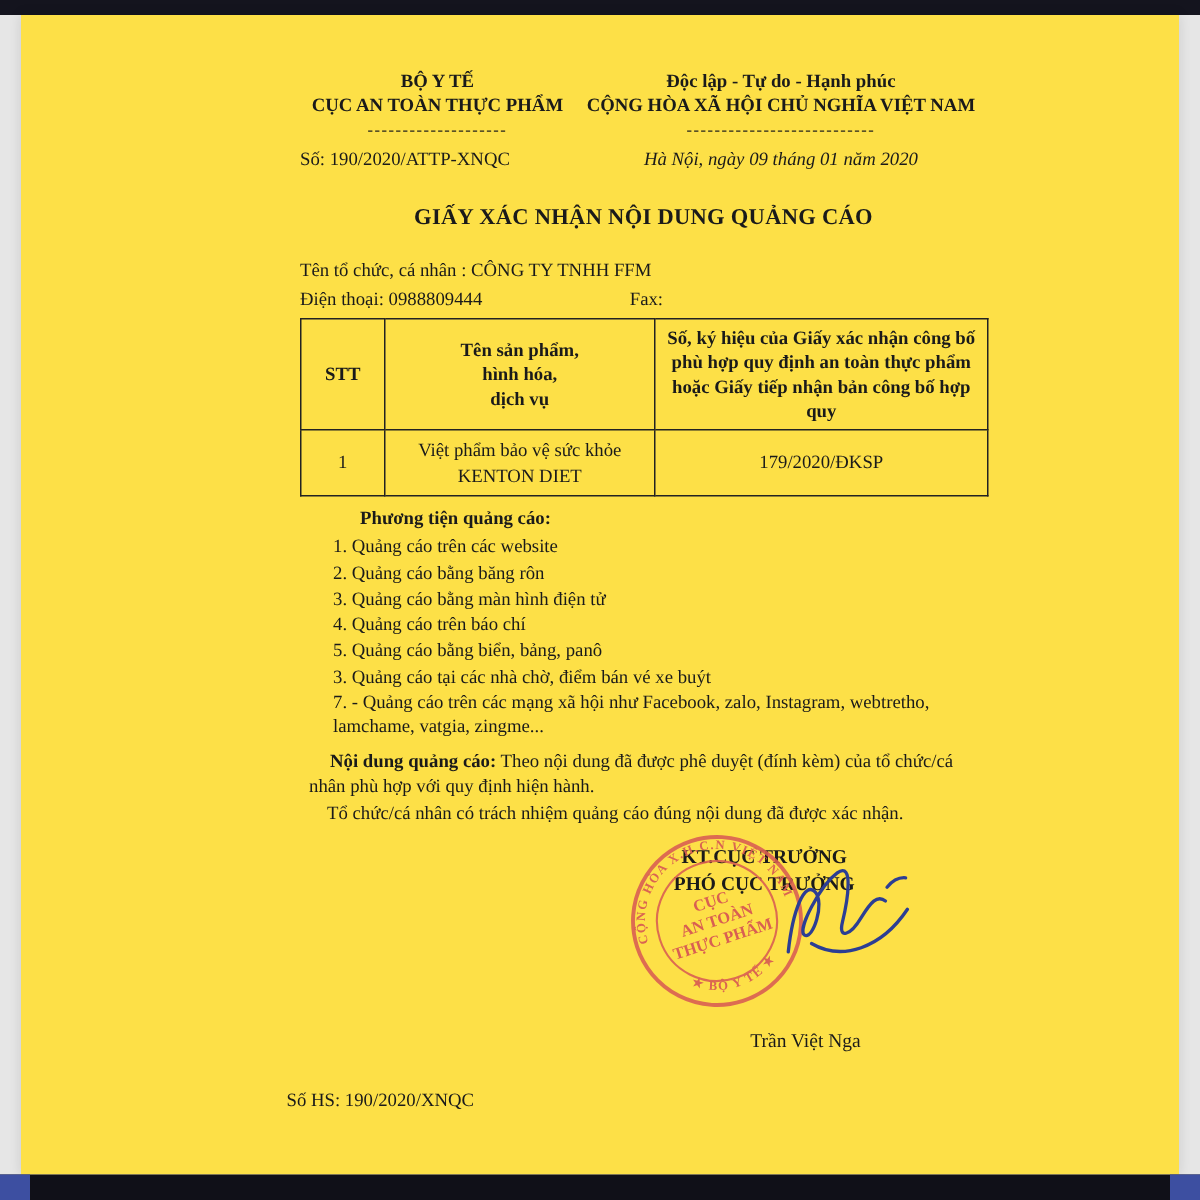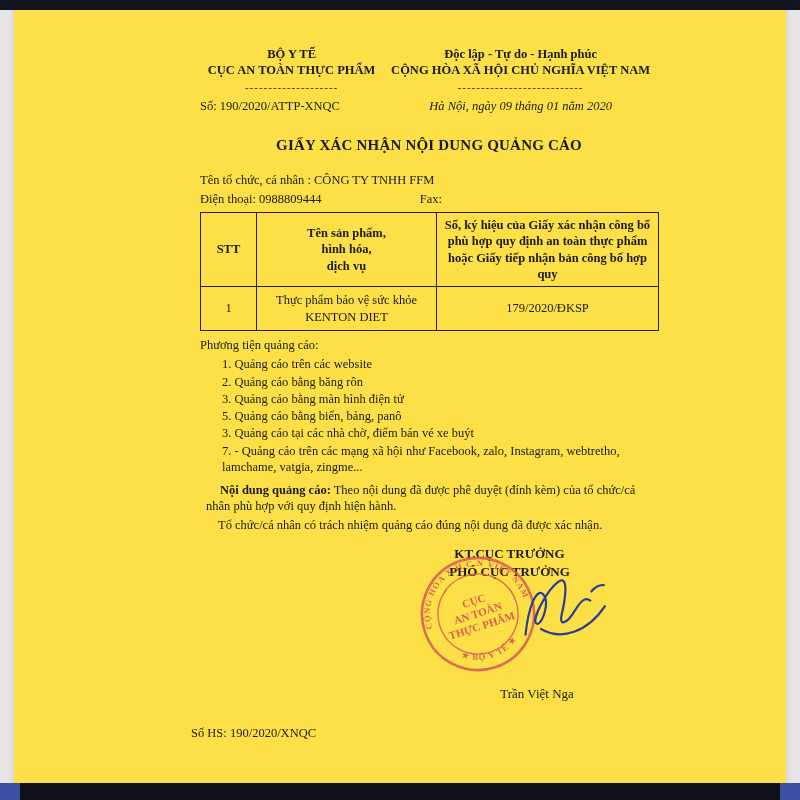--- a/index.html
+++ b/index.html
@@ -52,21 +52,21 @@
   table.products th, table.products td {
     border: 1px solid #222; text-align: center; vertical-align: middle;
     font-size: 12.5px; padding: 4px 6px;
   }
   table.products th { font-weight: 700; }
   .col-stt { width: 56px; }
   .col-prod { width: 180px; }
   .col-cert { width: 222px; }
   table.products .header-cell { height: 64px; }
   table.products .data-cell { height: 44px; }
-  .media-heading { font-weight: 400; margin-top: 6px; }
+  .media-heading { font-weight: 700; margin-top: 6px; margin-left: 40px; }
   .media-list { margin-left: 22px; margin-top: 3px; }
   .media-item { margin-bottom: 1px; }
   .para { margin-top: 7px; padding-left: 6px; text-indent: 14px; }
   .para .label { font-weight: 700; }
   .responsibility { margin-top: 2px; text-indent: 18px; }
   .sig-block { margin-top: 12px; margin-left: 162px; width: 295px; text-align: center; }
   .sig-title { font-weight: 700; font-size: 13px; line-height: 1.4; }
   .stamp-wrap { position: absolute; left: 398px; top: 538px; width: 132px; height: 132px; }
   .signature-wrap { position: absolute; left: 500px; top: 558px; width: 110px; height: 100px; }
   .signer-name { position: absolute; left: 428px; top: 676px; width: 190px; text-align: center; font-size: 13px; }
@@ -119,33 +119,34 @@
         <th class="col-prod header-cell">
           <div>Tên sản phẩm,</div>
           <div>hình hóa,</div>
           <div>dịch vụ</div>
         </th>
         <th class="col-cert header-cell">Số, ký hiệu của Giấy xác nhận công bố phù hợp quy định an toàn thực phẩm hoặc Giấy tiếp nhận bản công bố hợp quy</th>
       </tr>
       <tr>
         <td class="data-cell">1</td>
         <td class="data-cell">
-          <div>Thực phẩm bảo vệ sức khỏe</div>
+          <div>Việt phẩm bảo vệ sức khỏe</div>
           <div>KENTON DIET</div>
         </td>
         <td class="data-cell">179/2020/ĐKSP</td>
       </tr>
     </tbody>
       </table>
 
     <div class="media-heading">Phương tiện quảng cáo:</div>
     <div class="media-list">
       <div class="media-item">1. Quảng cáo trên các website</div>
       <div class="media-item">2. Quảng cáo bằng băng rôn</div>
       <div class="media-item">3. Quảng cáo bằng màn hình điện tử</div>
+      <div class="media-item">4. Quảng cáo trên báo chí</div>
       <div class="media-item">5. Quảng cáo bằng biển, bảng, panô</div>
       <div class="media-item">3. Quảng cáo tại các nhà chờ, điểm bán vé xe buýt</div>
       <div class="media-item">7. - Quảng cáo trên các mạng xã hội như Facebook, zalo, Instagram, webtretho, lamchame, vatgia, zingme...</div>
     </div>
 
     <div class="para">
       <span class="label">Nội dung quảng cáo:</span><span> Theo nội dung đã được phê duyệt (đính kèm) của tổ chức/cá nhân phù hợp với quy định hiện hành.</span>
     </div>
     <div class="responsibility">Tổ chức/cá nhân có trách nhiệm quảng cáo đúng nội dung đã được xác nhận.</div>
 

